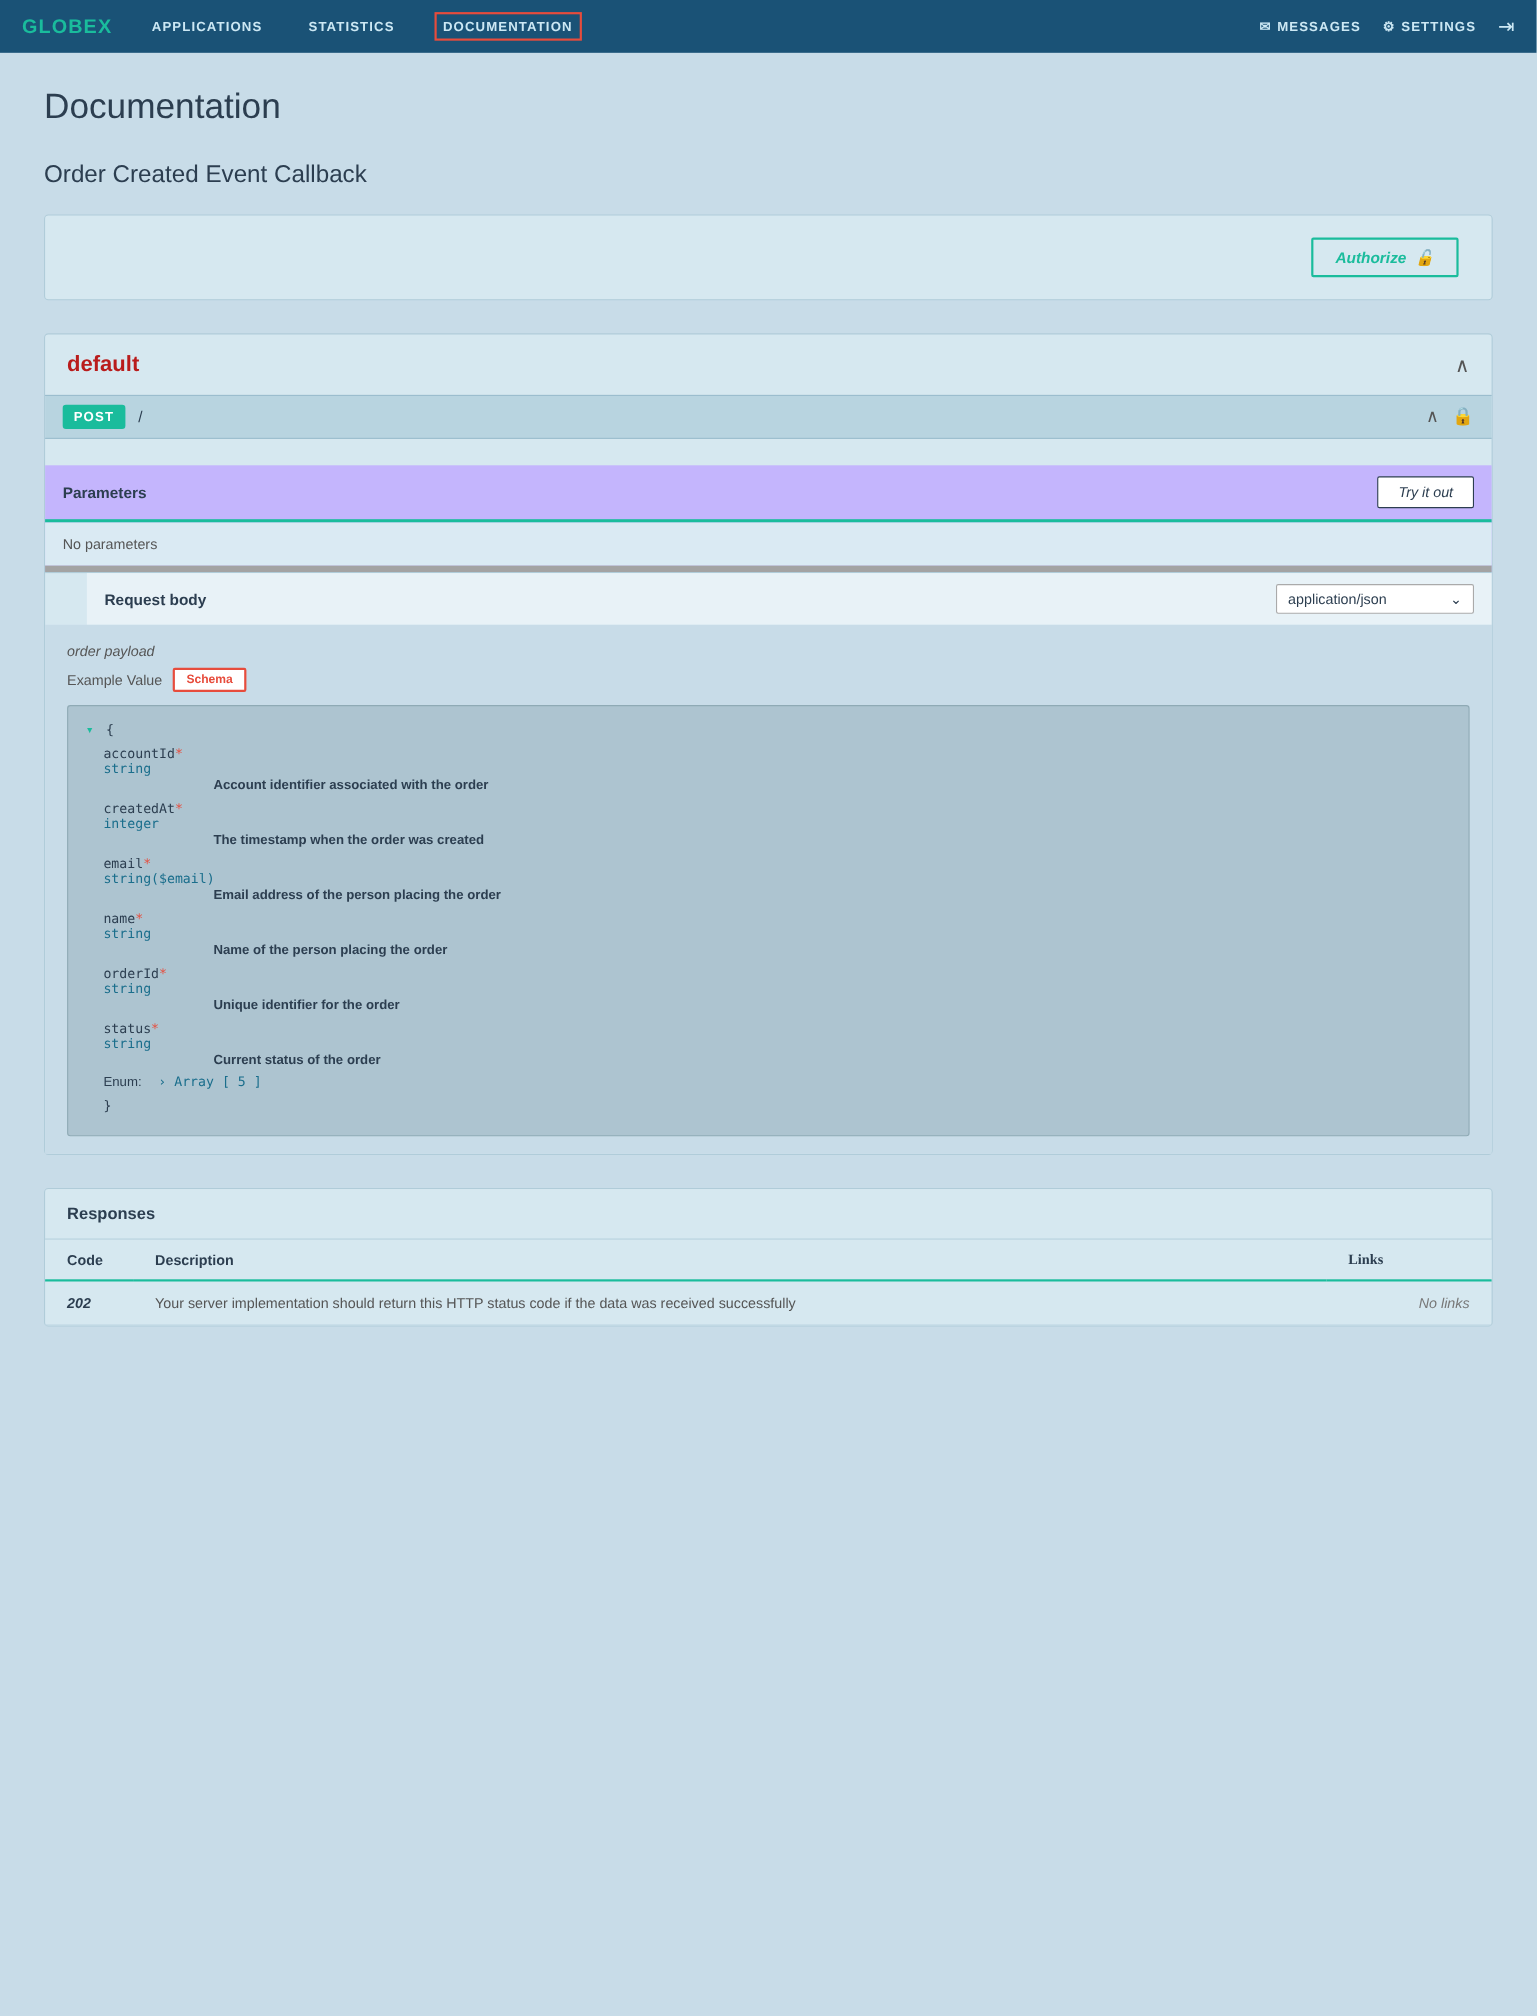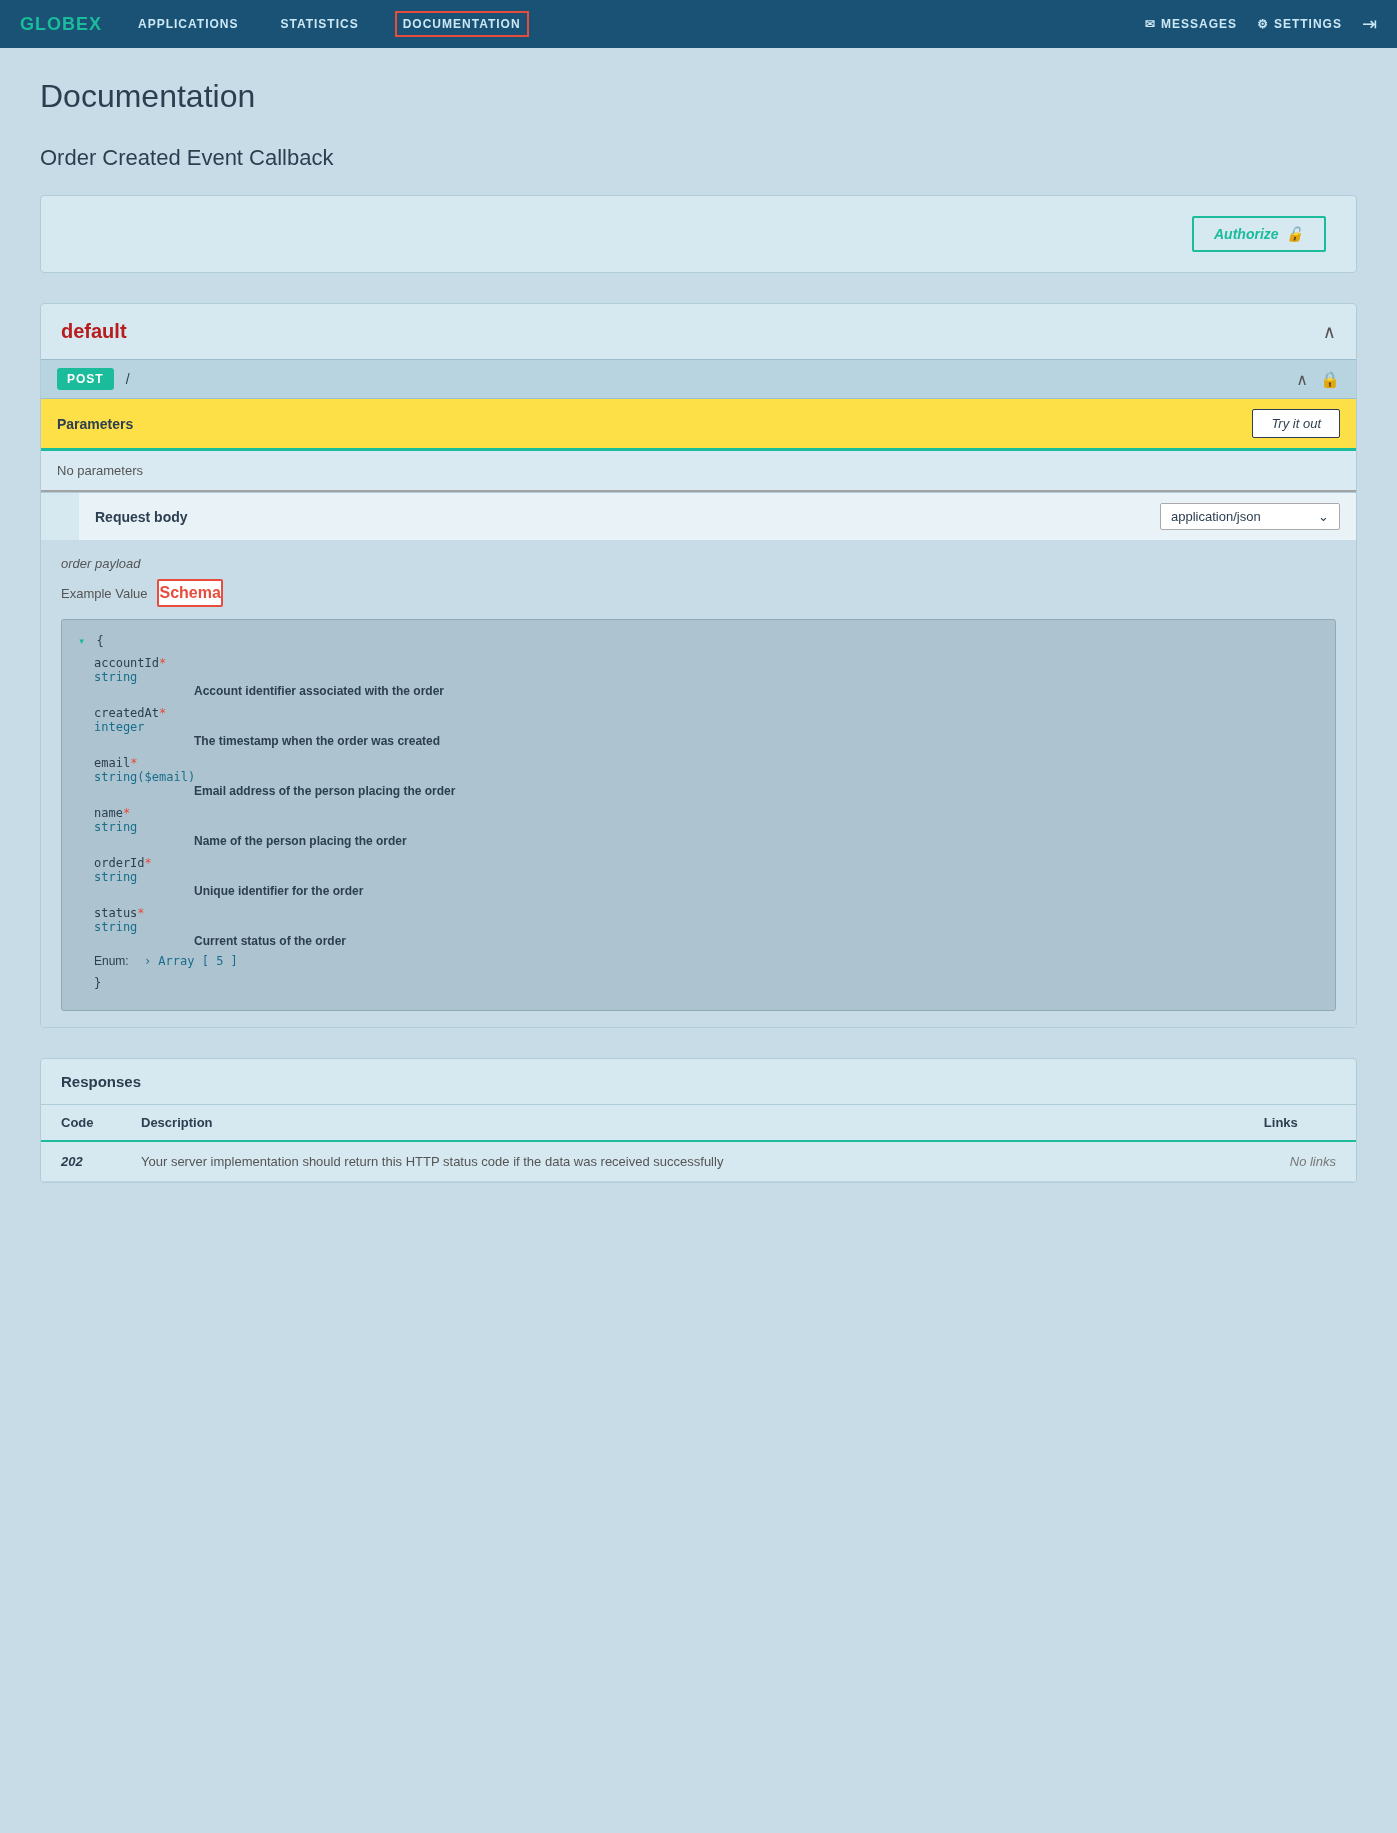--- a/index.html
+++ b/index.html
@@ -172,22 +172,23 @@
       font-size: 16px;
       color: #555;
     }
     .lock-icon {
       font-size: 16px;
       color: #555;
     }
 
     
     .parameters-section {
-      background: #fde047;
-      border-bottom: 2px solid #a3a3a3;
+      background: #c4b5fd;
+      border-bottom: 6px solid #a3a3a3;
+      margin-top: 24px;
     }
     .parameters-header {
       padding: 10px 16px;
       display: flex;
       align-items: center;
       justify-content: space-between;
       border-bottom: 3px solid #1abc9c;
     }
     .parameters-label {
       font-size: 14px;
@@ -261,22 +262,22 @@
       margin-bottom: 12px;
     }
     .example-value-text {
       font-size: 13px;
       color: #555;
     }
     .schema-btn {
       border: 2px solid #e74c3c;
       background: white;
       color: #e74c3c;
-      padding: 3px 0;
-      font-size: 16px;
+      padding: 3px 10px;
+      font-size: 11px;
       cursor: pointer;
       border-radius: 2px;
       font-weight: bold;
     }
 
     
     .schema-box {
       background: #adc4d0;
       border: 1px solid #8faab5;
       border-radius: 3px;
@@ -356,21 +357,22 @@
     .responses-table th {
       text-align: left;
       padding: 10px 20px;
       border-bottom: 2px solid #1abc9c;
       font-size: 13px;
       font-weight: bold;
       color: #2c3e50;
       background: #d6e8f0;
     }
     .responses-table th:last-child {
-      text-align: center;
+      text-align: left;
+      font-family: Liberation Serif, serif;
     }
     .responses-table td {
       padding: 12px 20px;
       font-size: 13px;
       color: #555;
       border-bottom: 1px solid #c0d8e4;
       vertical-align: top;
     }
     .responses-table td:first-child {
       font-weight: bold;

